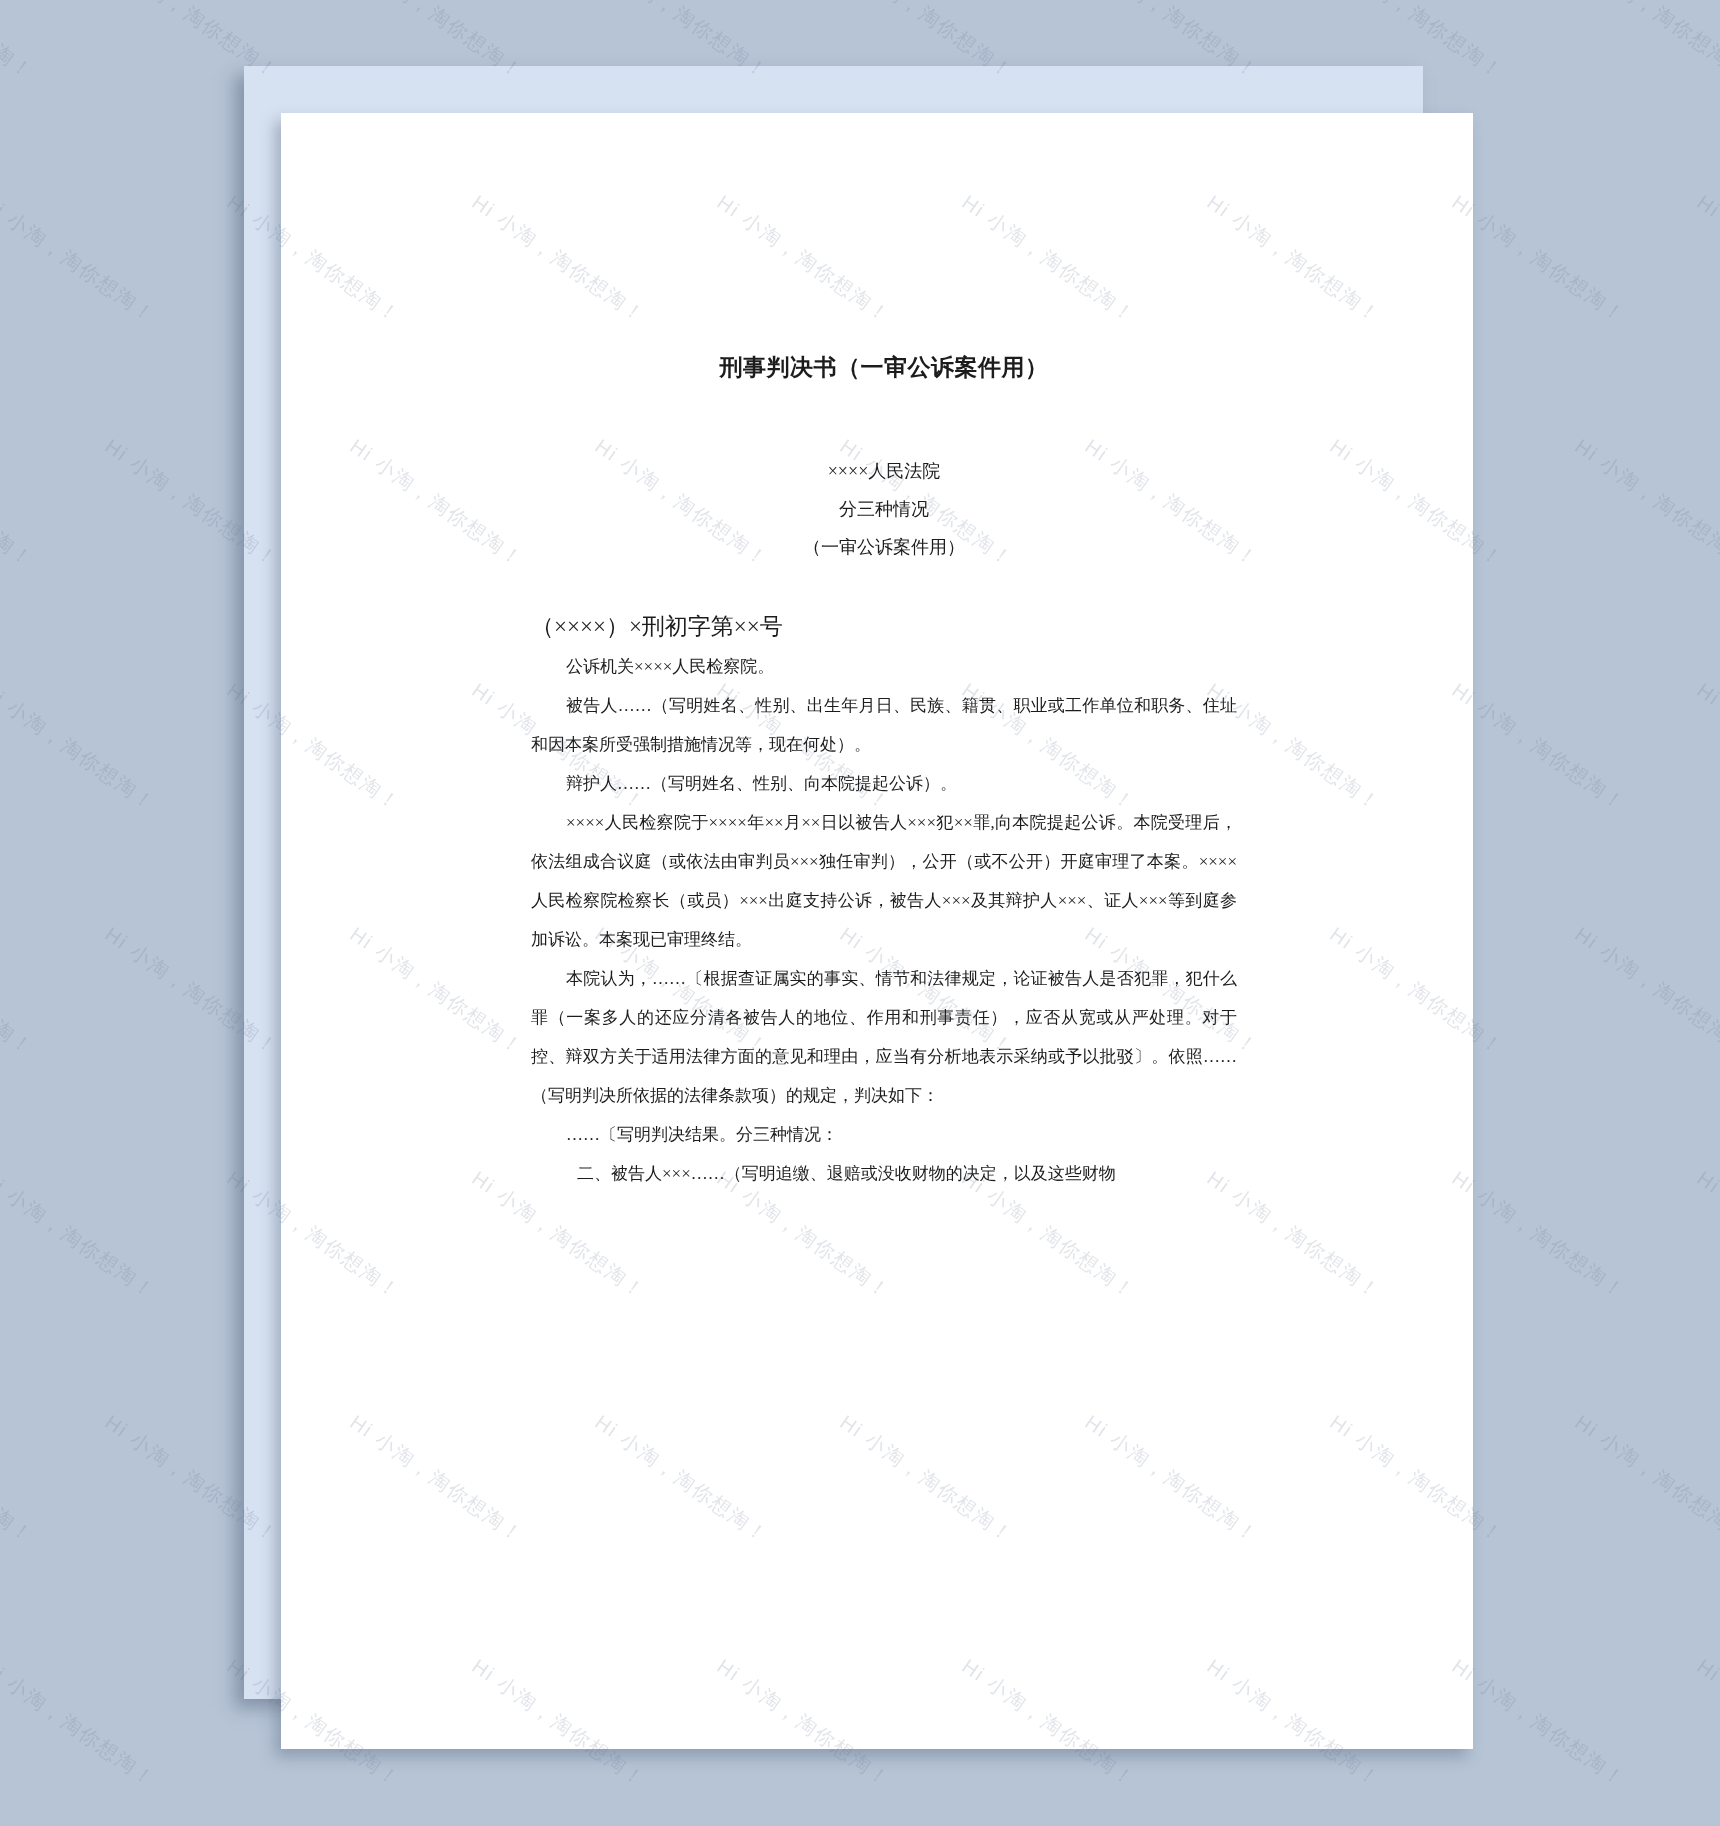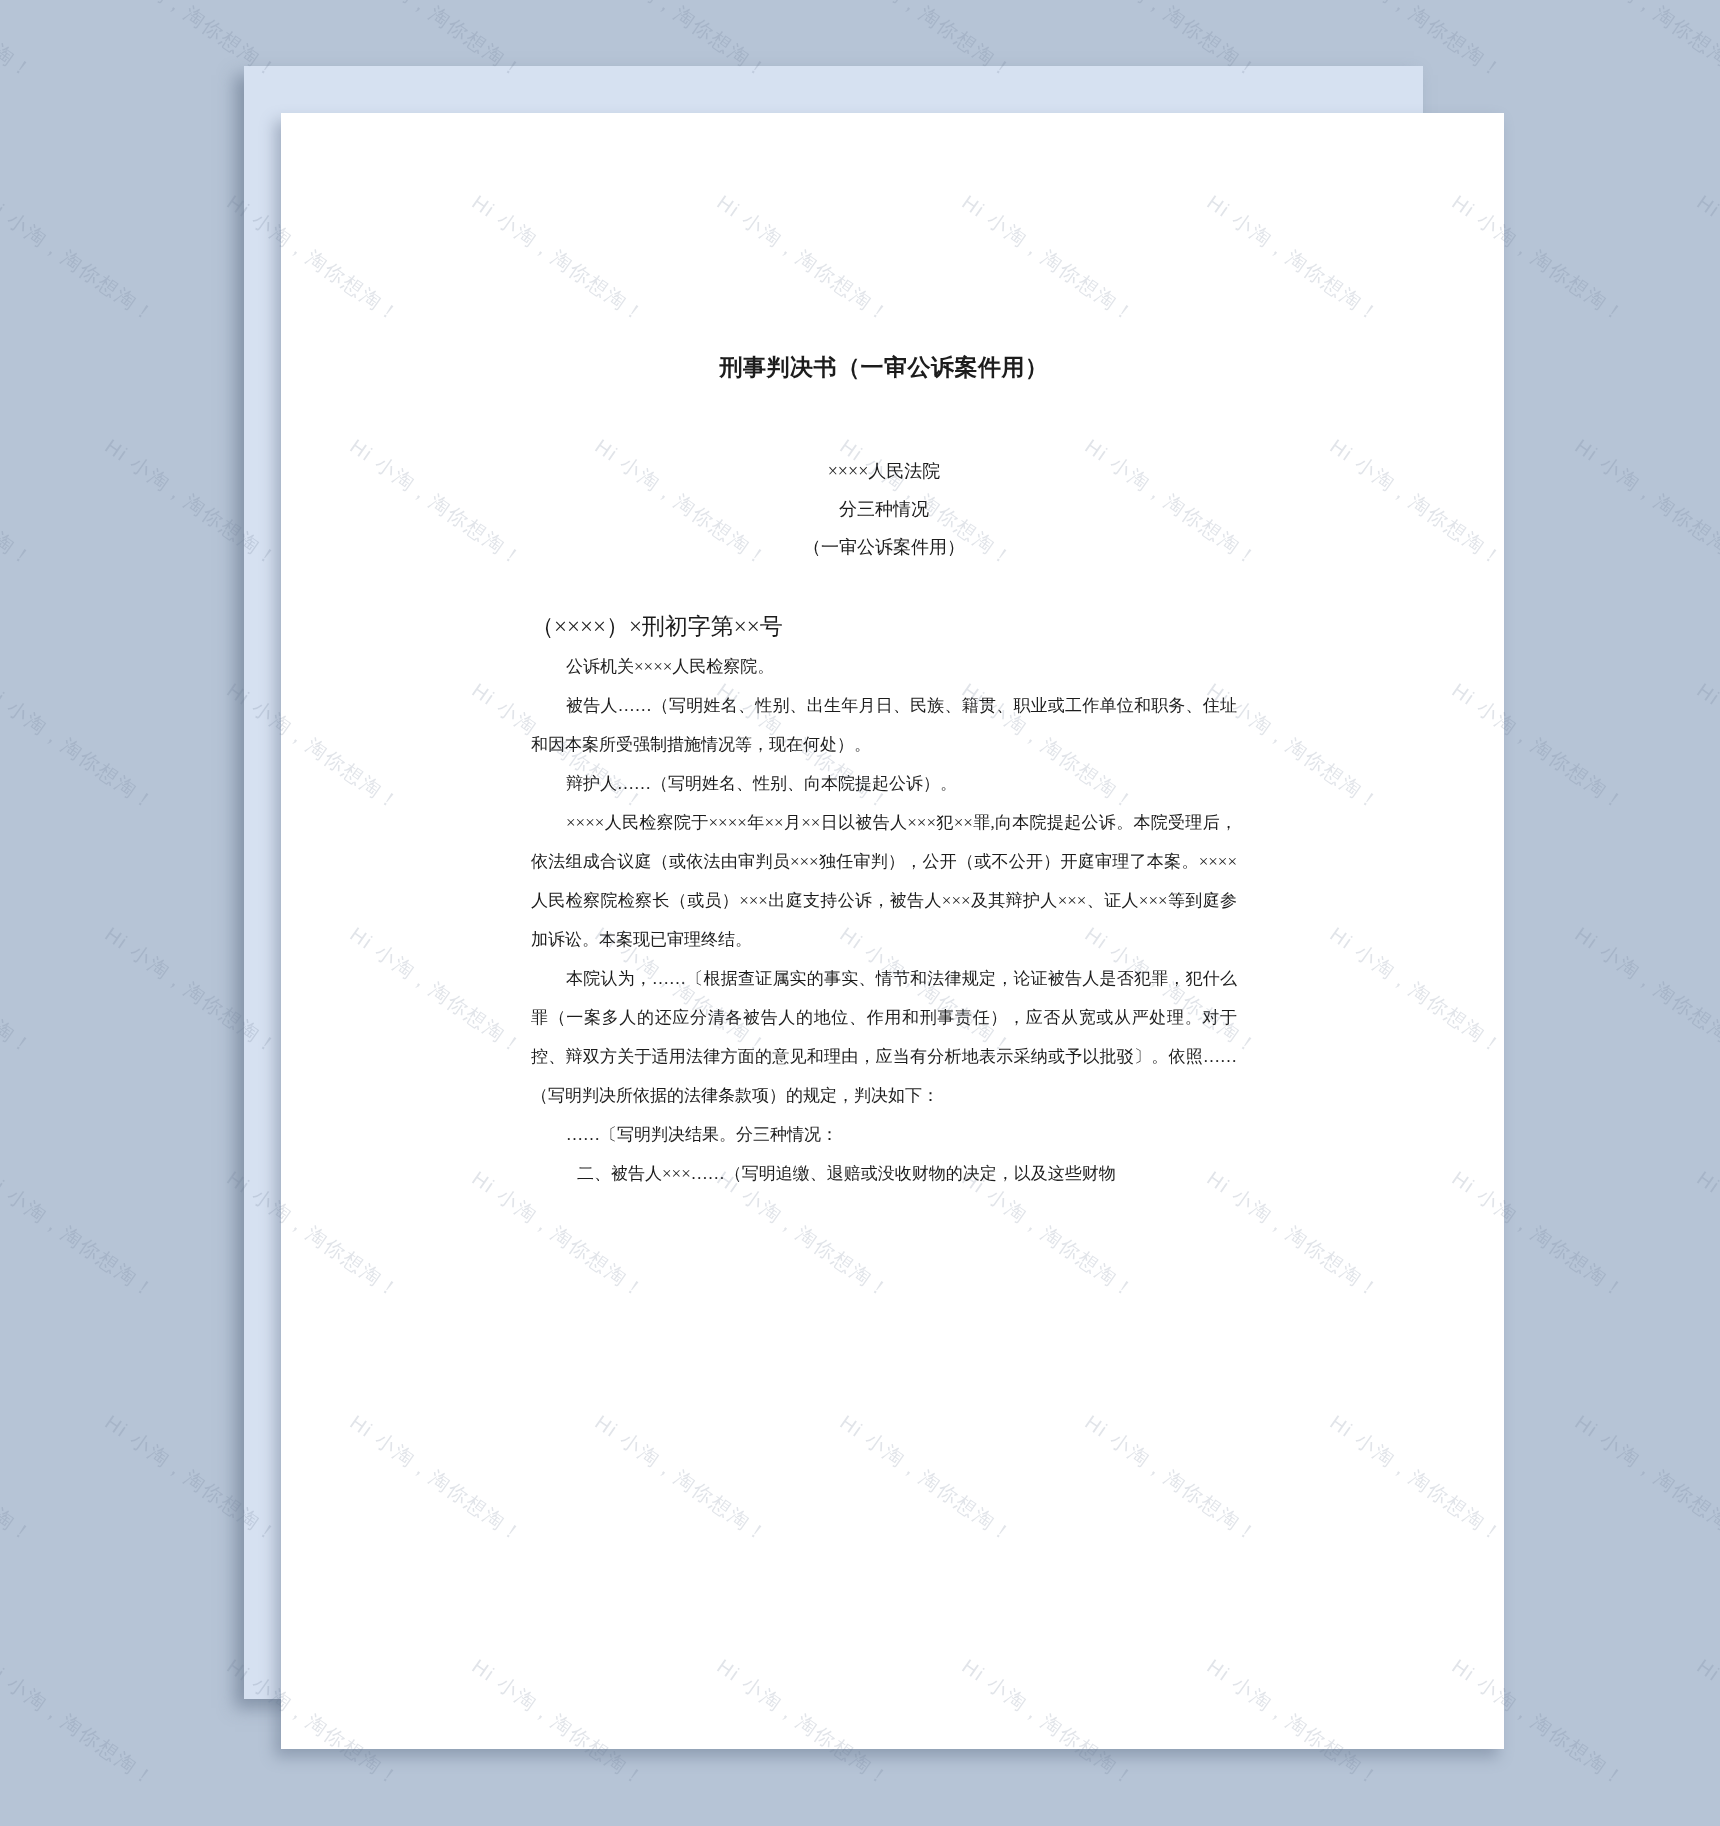--- a/index.html
+++ b/index.html
@@ -28,21 +28,20 @@
     box-shadow: -9px 9px 16px rgba(84, 99, 124, 0.50);
   }
   .paper-front {
     position: absolute;
     left: 281px;
     top: 113px;
     width: 1192px;
     height: 1636px;
     background: #ffffff;
     box-shadow: -6px 8px 14px rgba(84, 99, 124, 0.40);
-    padding-left: 31px;
   }
   .doc-content {
     position: absolute;
     left: 250px;
     top: 0;
     width: 706px;
     color: #1c1c1c;
   }
   .doc-title {
     margin-top: 237px;

